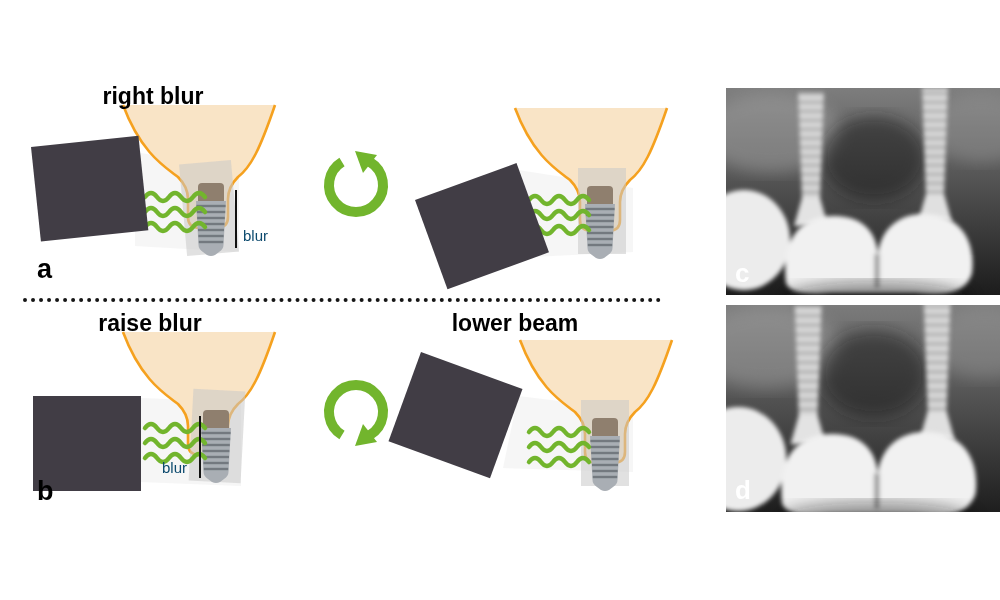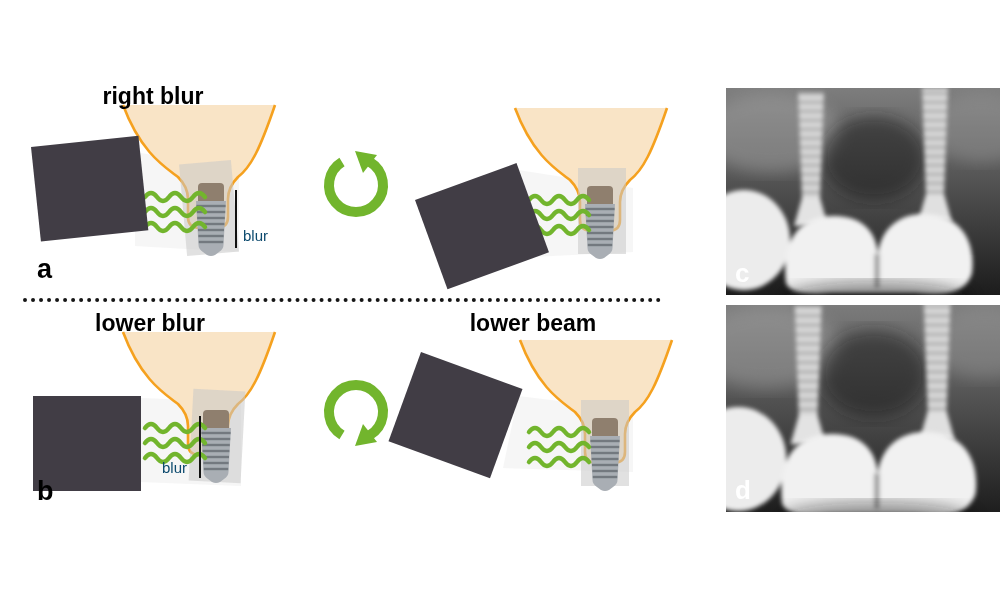--- a/index.html
+++ b/index.html
@@ -7,21 +7,21 @@
   body {
     background: var(--background, #ffffff);
     font-family: "Liberation Sans", sans-serif;
   }
   .canvas { position: relative; width: 1000px; height: 600px; background: var(--background, #fff); overflow: hidden; margin-left: 23px; }
 
   .title { position: absolute; width: 200px; text-align: center; font-size: 23px; font-weight: bold; color: #000; z-index: 3; }
   .t-a  { left: 30px;  top: 83px; }
   .t-ra { left: 412px; top: 83px; }
   .t-b  { left: 27px;  top: 310px; }
-  .t-lb { left: 410px; top: 310px; }
+  .t-lb { left: 392px; top: 310px; }
 
   .panel-letter { position: absolute; font-size: 27px; font-weight: bold; color: #000; z-index: 3; }
   .l-a { left: 14px; top: 254px; }
   .l-b { left: 14px; top: 476px; }
 
   .blur-label { position: absolute; font-size: 15px; color: #0c4a6e; z-index: 3; }
   .bl-a { left: 220px; top: 227px; }
   .bl-b { left: 139px; top: 459px; }
 
   .divider { position: absolute; left: 0; top: 298px; width: 638px; height: 0; border-top: 4px dotted #161616; }
@@ -118,21 +118,21 @@
           <ellipse cx="18" cy="152" rx="46" ry="50" fill="#ececec"></ellipse>
           <path d="M60,195 C55,150 75,128 108,128 C140,128 152,148 152,170 C152,150 165,126 198,126 C232,126 250,150 246,185 C240,205 220,208 190,205 L105,205 C80,207 64,205 60,195 Z" fill="#f1f1f1"></path>
           <path d="M151,166 L151,200" stroke="#9a9a9a" stroke-width="5" fill="none"></path>
         </g>
         <ellipse cx="150" cy="212" rx="95" ry="18" fill="#0d0d0d" opacity="0.45" filter="url(#blur8)"></ellipse>
       </g>
     </defs>
   </svg>
 
   <div class="title t-a">right blur</div>
-  <div class="title t-b">lower blur</div>
+  <div class="title t-b">raise blur</div>
   <div class="title t-lb">lower beam</div>
 
   <div class="panel-letter l-a">a</div>
   <div class="panel-letter l-b">b</div>
 
   <div class="blur-label bl-a">blur</div>
   <div class="blur-label bl-b">blur</div>
 
   <div class="divider"></div>
 

